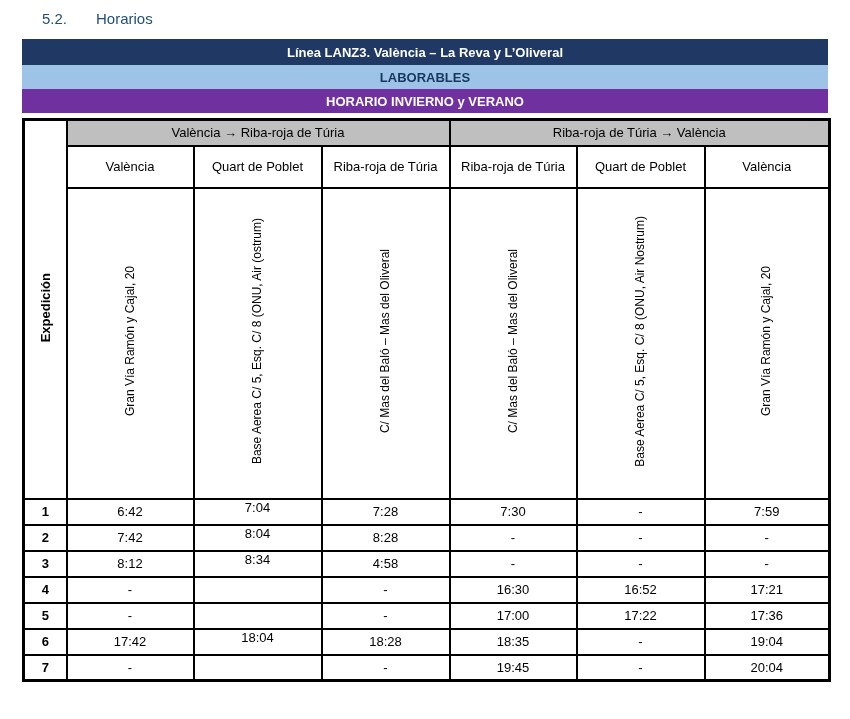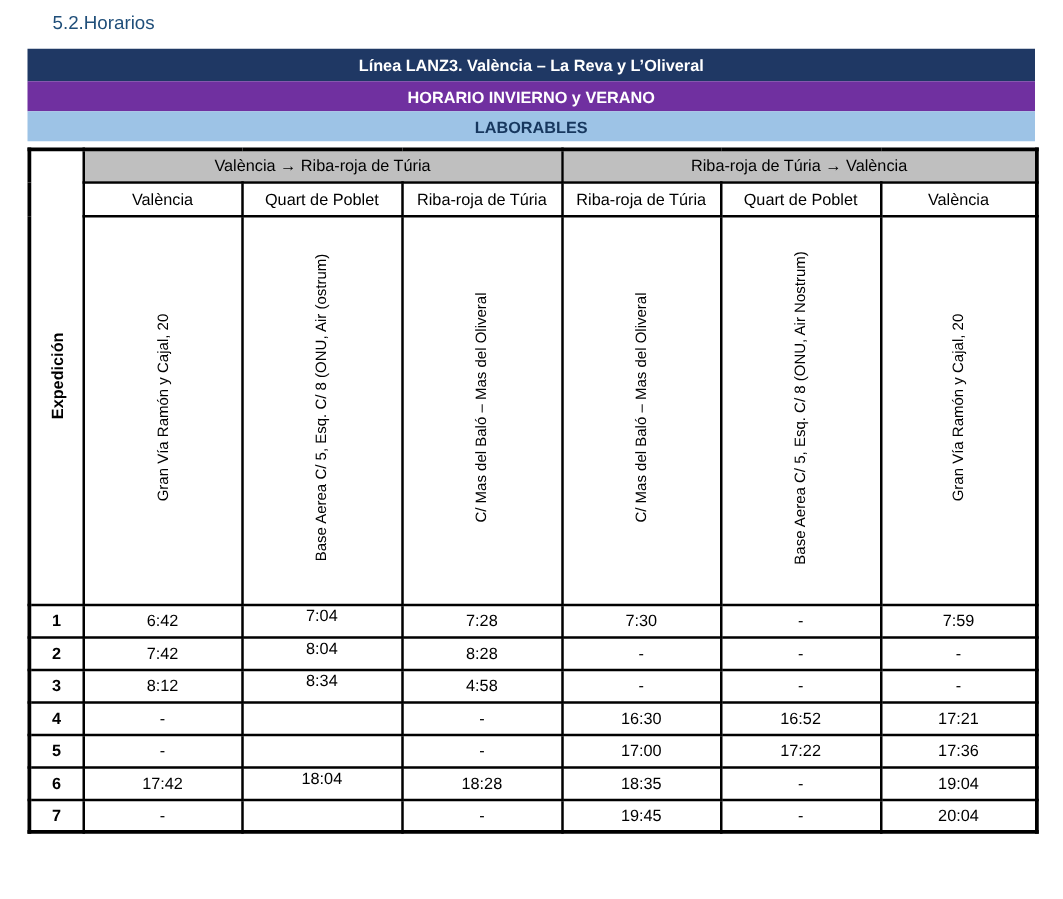--- a/index.html
+++ b/index.html
@@ -11,21 +11,21 @@
     color: #000;
   }
   .page { width: 850px; height: 719px; overflow: hidden; }
 
   
   .section-title {
     margin: 10px 0 0 42px;
     font-size: 15px;
     color: #1F4E79;
     display: flex;
-    gap: 0;
+    gap: 29px;
     align-items: baseline;
   }
 
   
   .banner { margin: 12px 17px 0 22px; width: 806px; }
   .banner-row {
     display: flex; align-items: center; justify-content: center;
     font-size: 13px; font-weight: bold;
   }
   .banner-line   { background: #1F3864; color: #ffffff; height: 26px; }
@@ -45,21 +45,21 @@
     text-align: center;
     font-size: 13px;
     padding: 0;
     overflow: hidden;
   }
   .dir-cell {
     background: #BFBFBF;
     font-weight: normal;
     height: 26px;
   }
-  .stops-row td { height: 27px; }
+  .stops-row td { height: 42px; }
   .details-row td { height: 311px; vertical-align: middle; }
 
   .vert {
     display: inline-block;
     writing-mode: vertical-rl;
     transform: rotate(180deg);
     white-space: nowrap;
     font-size: 12px;
     line-height: 15px;
   }
@@ -74,22 +74,22 @@
 
 <div class="page">
 
   <div class="section-title">
     <span>5.2.</span>
     <span>Horarios</span>
   </div>
 
   <div class="banner">
     <div class="banner-row banner-line">Línea LANZ3. València – La Reva y L’Oliveral</div>
+    <div class="banner-row banner-day">LABORABLES</div>
     <div class="banner-row banner-season">HORARIO INVIERNO y VERANO</div>
-    <div class="banner-row banner-day">LABORABLES</div>
   </div>
 
   <table class="timetable">
     <colgroup>
       <col style="width:43px">
       <col style="width:127px">
       <col style="width:128px">
       <col style="width:128px">
       <col style="width:127px">
       <col style="width:128px">

